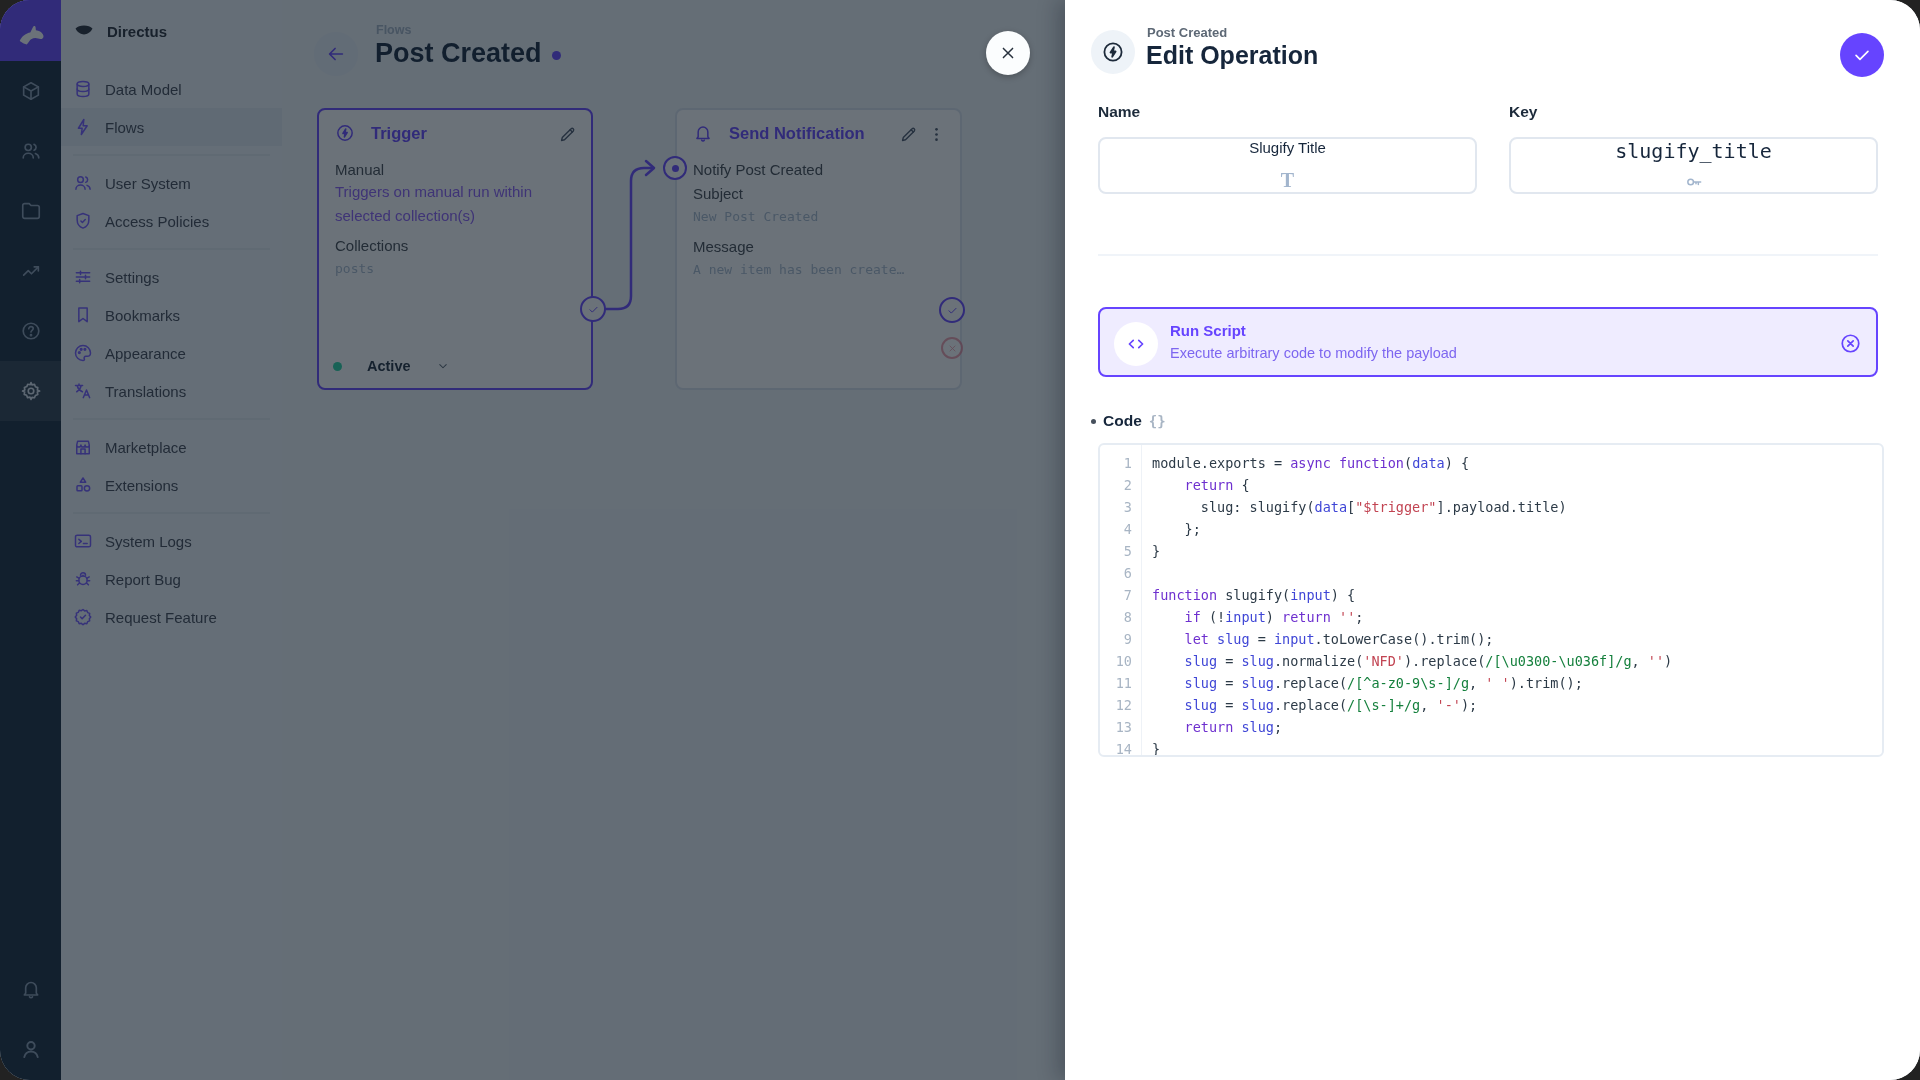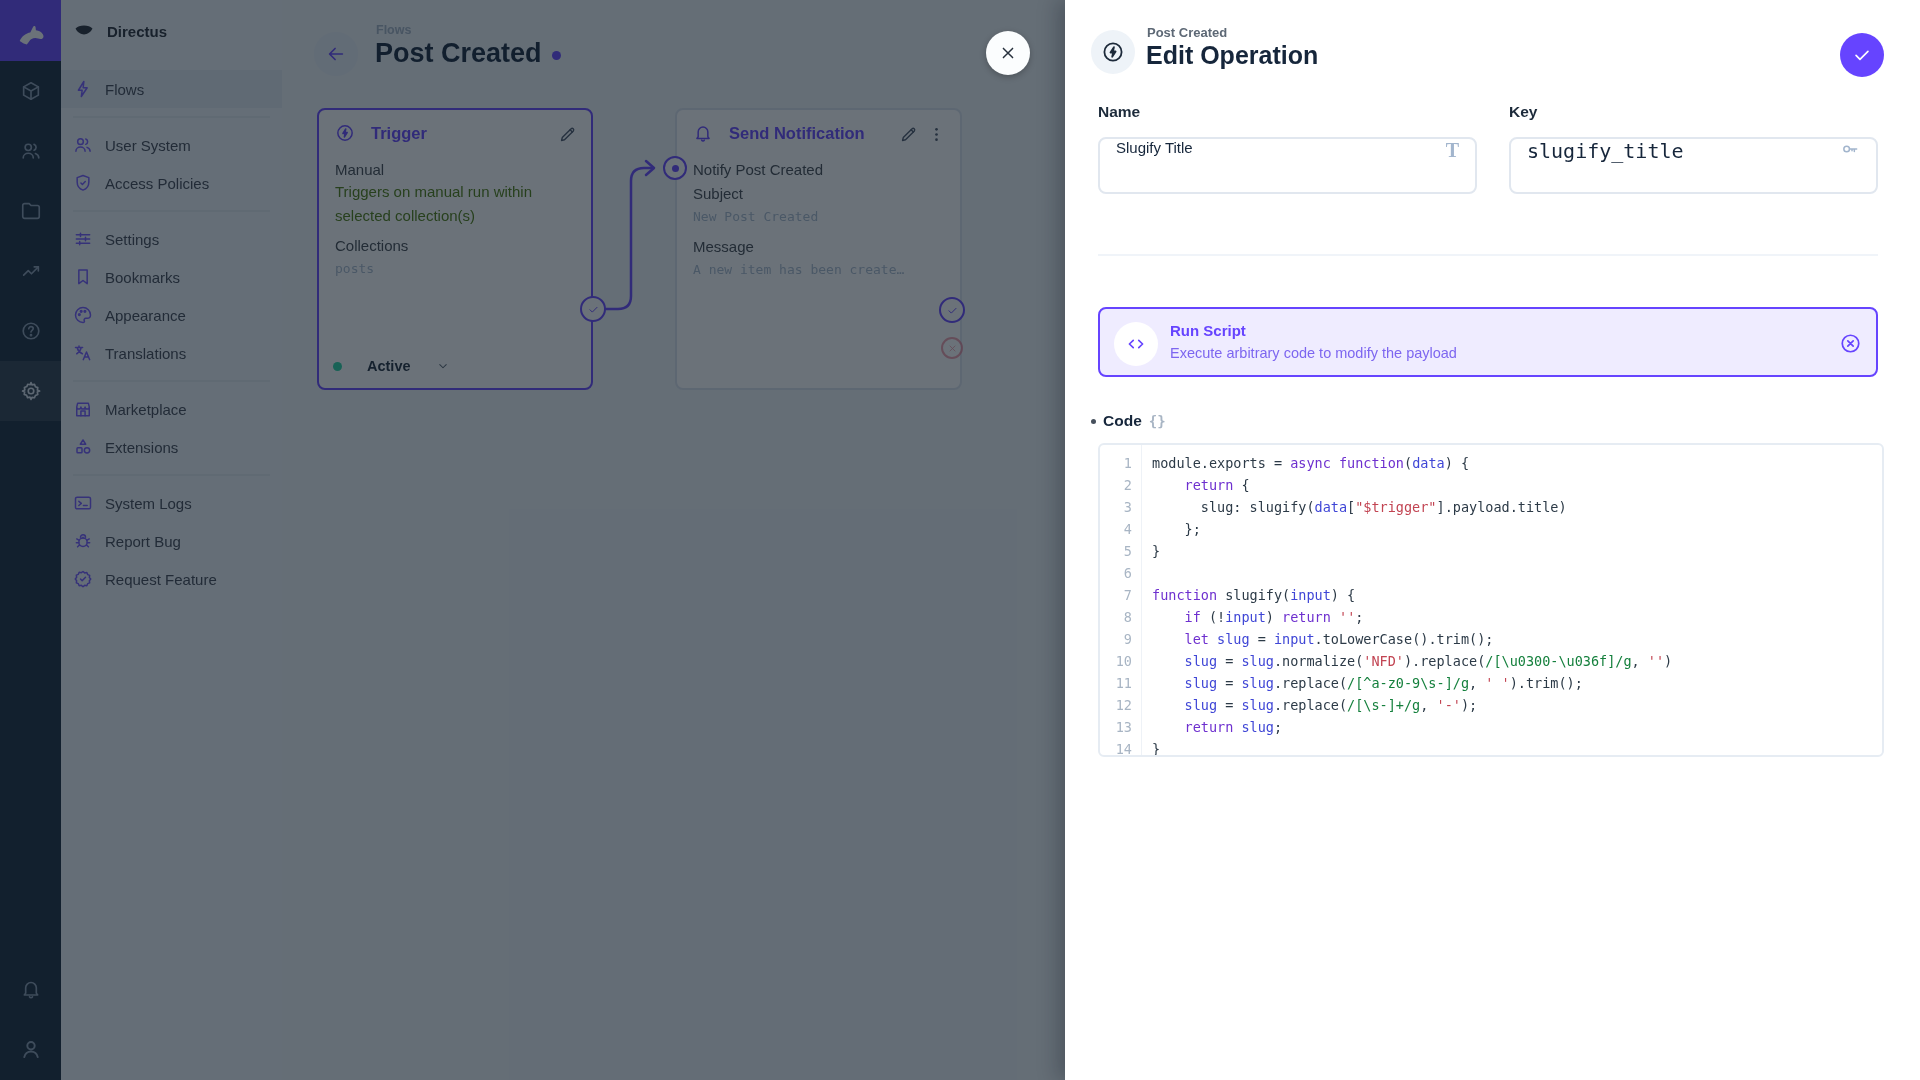--- a/index.html
+++ b/index.html
@@ -1,17 +1,17 @@
 <!DOCTYPE html>
 <html><head>
 <meta charset="utf-8">
 <style>
   html,body{margin:0;padding:0;background:#222;}
   .stage{position:relative;width:1920px;height:1080px;overflow:hidden;background:#eef3f8;
-         font-family:"Liberation Sans",sans-serif;}
+         font-family:"Liberation Sans",sans-serif;border-radius:30px;}
   svg{display:block;}
   .ic{stroke-width:1.8;fill:none;stroke-linecap:round;stroke-linejoin:round;}
 
   
   .rail{position:absolute;left:0;top:0;width:61px;height:1080px;background:#16283b;z-index:1;}
   .rail-logo{position:absolute;left:0;top:0;width:61px;height:61px;background:#6644ff;
              display:flex;align-items:center;justify-content:center;cursor:pointer;}
   .rail-cell{position:absolute;left:0;width:61px;height:60px;display:flex;align-items:center;justify-content:center;
              color:#8a9bb0;cursor:pointer;}
   .rail-cell.active{background:#2e3d4c;color:#d9e2ec;}
@@ -39,21 +39,21 @@
 
   .panel{position:absolute;background:#fff;border-radius:8px;box-sizing:border-box;z-index:2;}
   .panel-trigger{left:317px;top:108px;width:276px;height:282px;border:2px solid #6644ff;}
   .panel-op{left:675px;top:108px;width:287px;height:282px;border:2px solid #dbe2ec;}
   .p-head{position:absolute;left:16px;top:13px;display:flex;align-items:center;gap:16px;
           color:#6644ff;font-size:16.5px;font-weight:700;}
   .p-pencil{position:absolute;top:15px;color:#4a5568;cursor:pointer;}
   .p-kebab{position:absolute;top:15px;color:#4a5568;cursor:pointer;}
   .p-label{position:absolute;left:16px;font-size:15px;color:#42484f;}
   .p-mono{position:absolute;left:16px;font-family:"DejaVu Sans Mono",monospace;font-size:13px;color:#a9bace;white-space:nowrap;overflow:hidden;}
-  .p-desc{position:absolute;left:16px;top:70px;width:248px;font-size:15px;line-height:24px;color:#4d7c0f;}
+  .p-desc{position:absolute;left:16px;top:70px;width:248px;font-size:15px;line-height:24px;color:#8b5cf6;}
   .status-row{position:absolute;left:14px;bottom:14px;display:flex;align-items:center;gap:25px;cursor:pointer;
               font-size:14.5px;font-weight:600;color:#1d2a3a;}
   .status-row .sdot{width:9px;height:9px;border-radius:50%;background:#27d4a2;}
 
   .conn{position:absolute;left:0;top:0;z-index:2;pointer-events:none;}
   .node{position:absolute;background:#fff;border-radius:50%;box-sizing:border-box;z-index:3;
         display:flex;align-items:center;justify-content:center;}
   .node-out{width:26px;height:26px;border:2px solid #6644ff;color:#6644ff;}
   .node-in{width:24px;height:24px;border:2.5px solid #6644ff;}
   .node-in i{width:7px;height:7px;border-radius:50%;background:#6644ff;}
@@ -70,21 +70,21 @@
           box-shadow:-8px 0 18px rgba(10,20,30,.25);}
   .d-icon{position:absolute;left:1091px;top:30px;width:44px;height:44px;border-radius:50%;background:#eef3f8;
           display:flex;align-items:center;justify-content:center;color:#1d2a3a;z-index:51;}
   .d-crumb{position:absolute;left:1147px;top:25px;font-size:13px;font-weight:700;color:#5d6875;z-index:51;}
   .d-title{position:absolute;left:1146px;top:41px;font-size:25px;font-weight:800;color:#16263b;z-index:51;}
   .save-fab{position:absolute;left:1840px;top:33px;width:44px;height:44px;border-radius:50%;background:#6644ff;
             border:none;display:flex;align-items:center;justify-content:center;cursor:pointer;color:#fff;z-index:51;}
 
   .field-label{position:absolute;top:103px;font-size:15.5px;font-weight:700;color:#1c2a3a;z-index:51;}
   .input{position:absolute;top:137px;height:57px;border:2px solid #e1e7ef;border-radius:8px;background:#fff;
-         box-sizing:border-box;display:flex;align-items:flex-start;padding:0 16px;font-size:15px;color:#16263b;z-index:51;cursor:text;}
+         box-sizing:border-box;display:flex;align-items:center;padding:0 16px;font-size:15px;color:#16263b;z-index:51;cursor:text;flex-direction:column;}
   .input .val{flex:1;}
   .t-icon{font-family:"Liberation Serif",serif;font-size:20px;font-weight:700;color:#a2b5cd;}
   .input .ric{color:#a2b5cd;}
   .d-divider{position:absolute;left:1098px;top:254px;width:780px;height:2px;background:#f0f4f9;z-index:51;}
 
   .banner{position:absolute;left:1098px;top:307px;width:780px;height:70px;box-sizing:border-box;
           background:#efecff;border:2px solid #6644ff;border-radius:8px;z-index:51;cursor:pointer;}
   .banner .bcircle{position:absolute;left:14px;top:13px;width:44px;height:44px;border-radius:50%;background:#fff;
           display:flex;align-items:center;justify-content:center;color:#6644ff;}
   .banner .btitle{position:absolute;left:70px;top:13px;font-size:15px;font-weight:700;color:#6644ff;}
@@ -289,20 +289,26 @@
   </aside>
 
   <nav class="sidenav">
     <div class="proj">
       <svg class="ic" width="22" height="22" style="color:#262c35">
           <use href="#i-directus"></use>
         </svg>
       <span>Directus</span>
     </div>
     <div id="nav-groups">
+        <div class="nav-item">
+          <svg width="20" height="20" class="ic nico" stroke="currentColor">
+            <use href="#i-database"></use>
+          </svg>
+          <span>Data Model</span>
+        </div>
         <div class="nav-item active">
           <svg width="20" height="20" class="ic nico" stroke="currentColor">
             <use href="#i-bolt"></use>
           </svg>
           <span>Flows</span>
         </div>
         <div class="nav-divider"></div>
         <div class="nav-item">
           <svg width="20" height="20" class="ic nico" stroke="currentColor">
             <use href="#i-users"></use>

